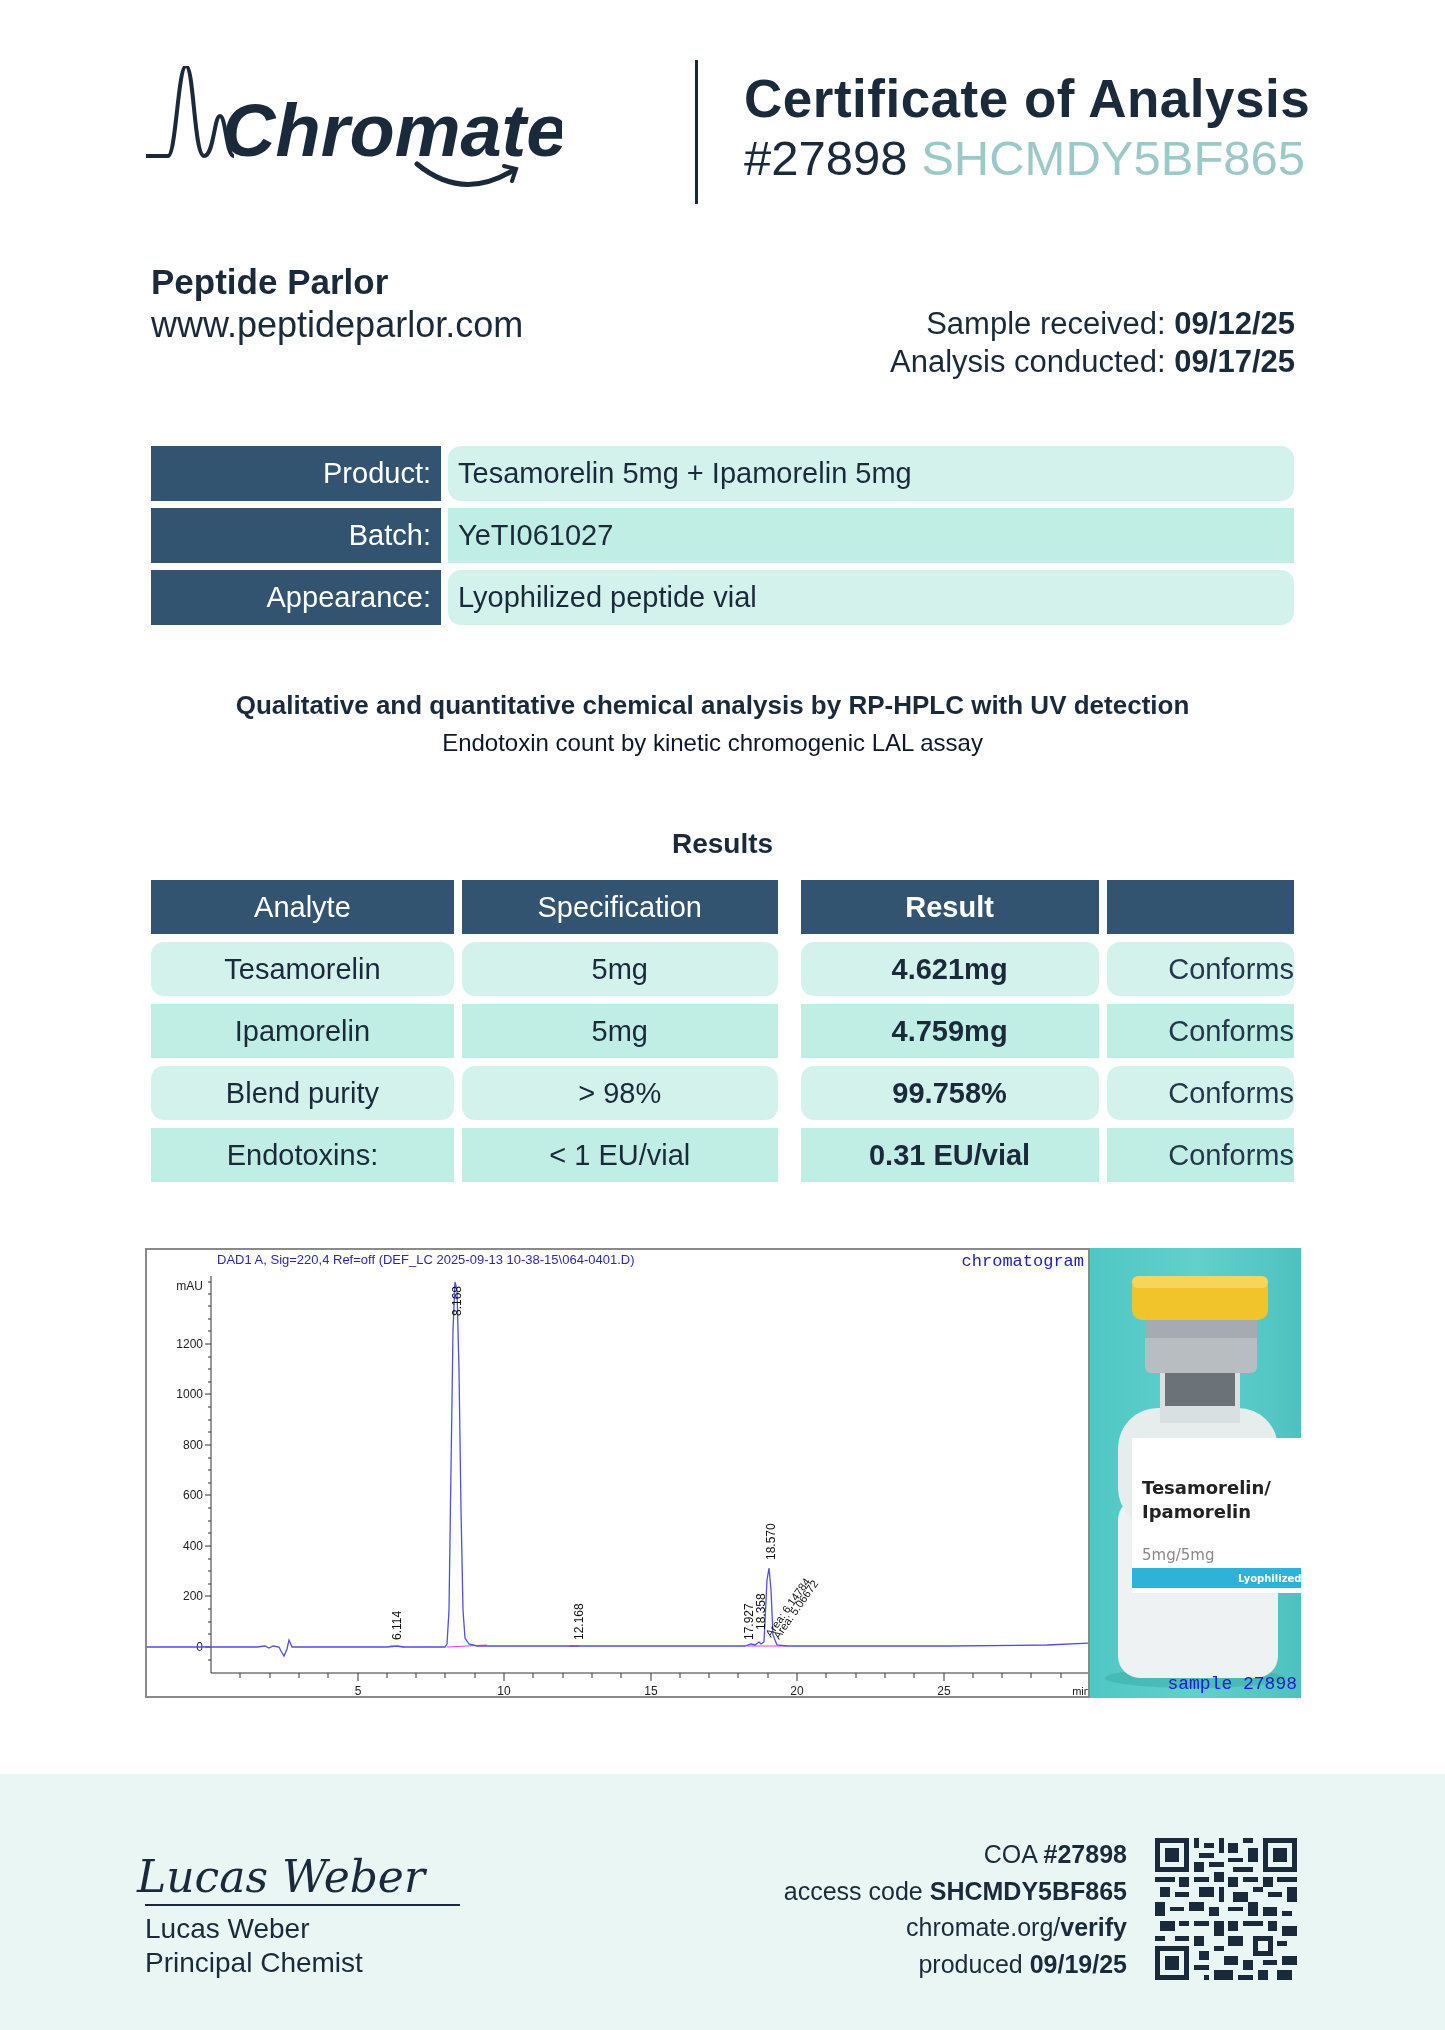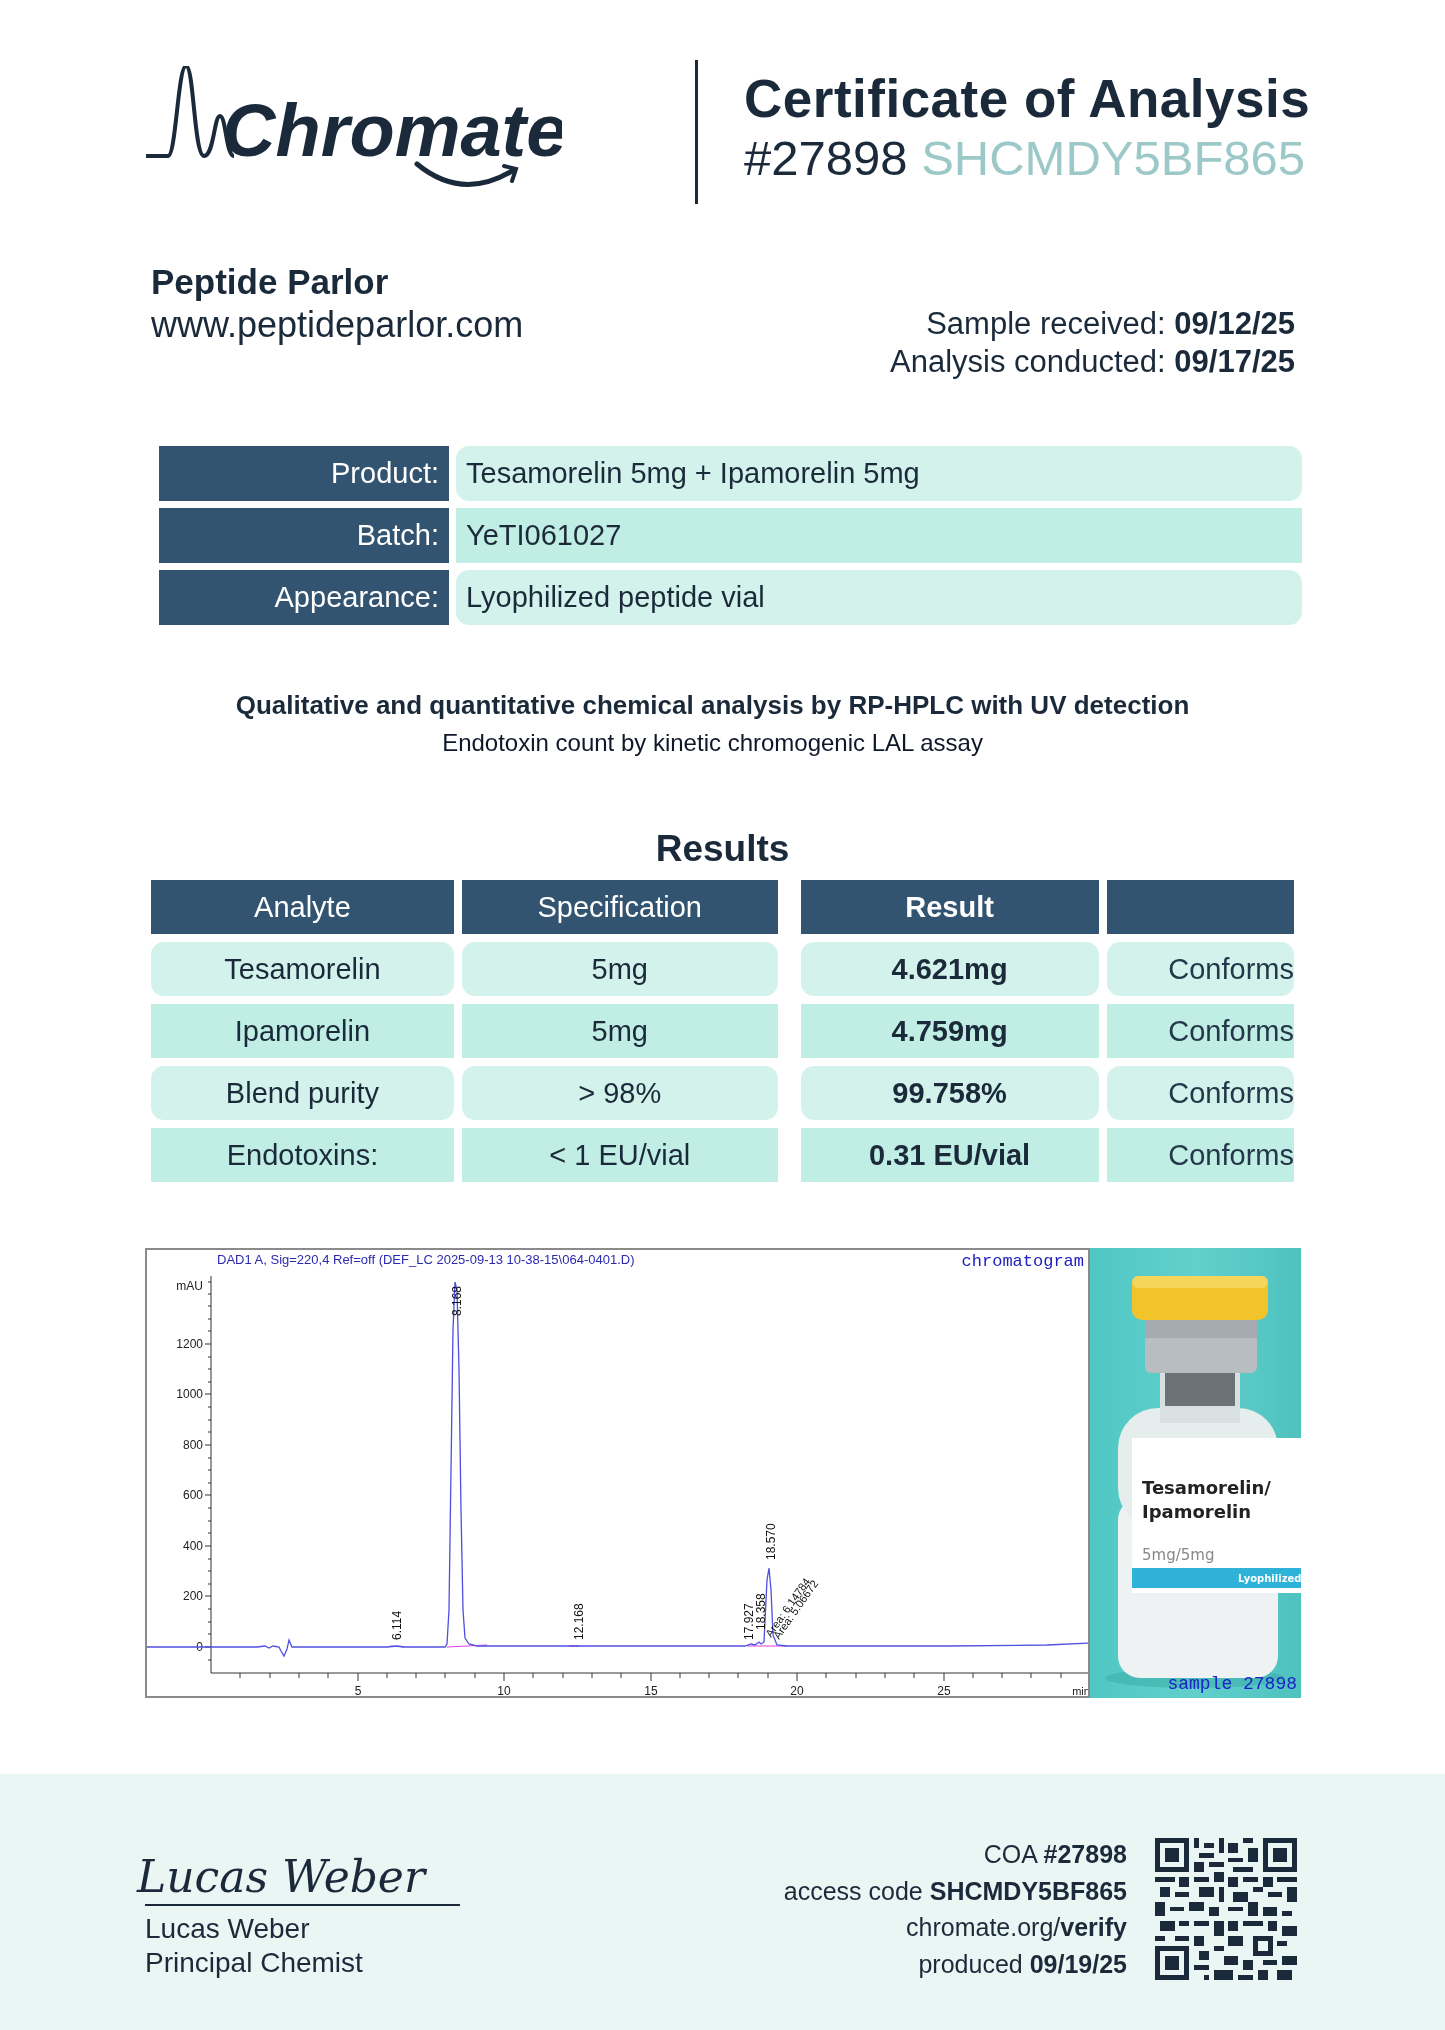--- a/index.html
+++ b/index.html
@@ -18,34 +18,34 @@
 
   
   .client { position: absolute; left: 151px; top: 262px; }
   .client-name { font-size: 35px; font-weight: 700; color: #1b2a3a; }
   .client-url { font-size: 36px; color: #1b2a3a; margin-top: 2px; }
 
   .dates { position: absolute; right: 150px; top: 305px; text-align: right; font-size: 31px; line-height: 38px; color: #1b2a3a; }
   .dates b { font-weight: 700; }
 
   
-  .info-table { position: absolute; left: 159px; top: 446px; width: 1143px; }
+  .info-table { position: absolute; left: 151px; top: 446px; width: 1143px; }
   .info-row { display: flex; height: 55px; margin-bottom: 7px; }
   .info-label { width: 290px; background: #325470; color: #ffffff; font-size: 29px; text-align: right; padding-right: 10px; line-height: 55px; }
   .info-value { flex: 1; margin-left: 7px; font-size: 29px; line-height: 55px; padding-left: 10px; color: #1b2a3a; }
   .bg-a { background: #d4f2ec; border-radius: 13px; }
   .bg-b { background: #c0ede4; }
 
   
   .method { position: absolute; left: 0; width: 1425px; top: 690px; text-align: center; }
   .method-main { font-size: 26px; font-weight: 700; color: #1b2a3a; }
   .method-sub { font-size: 24px; color: #0f172a; margin-top: 8px; }
 
   
-  .results-title { position: absolute; left: 0; width: 1445px; top: 828px; text-align: center; font-size: 37px; font-weight: 700; color: #1b2a3a; }
+  .results-title { position: absolute; left: 0; width: 1445px; top: 828px; text-align: center; font-size: 28px; font-weight: 700; color: #1b2a3a; }
   .results-table { position: absolute; left: 151px; top: 880px; width: 1143px; }
   .r-row { display: flex; height: 54px; margin-bottom: 8px; }
   .r-cell { height: 54px; line-height: 54px; text-align: center; font-size: 29px; color: #1b2a3a; margin-right: 8px; }
   .r-cell:last-child { margin-right: 0; }
   .c1 { width: 307px; } .c2 { width: 320px; } .c3 { width: 302px; margin-left: 15px; } .c4 { width: 190px; }
   .r-head .r-cell { background: #325470; color: #ffffff; }
   .r-head .c3 { font-weight: 700; }
   .r-cell.bold { font-weight: 700; }
   .r-cell.light { font-weight: 400; color: #24384a; text-align: right; }
 

